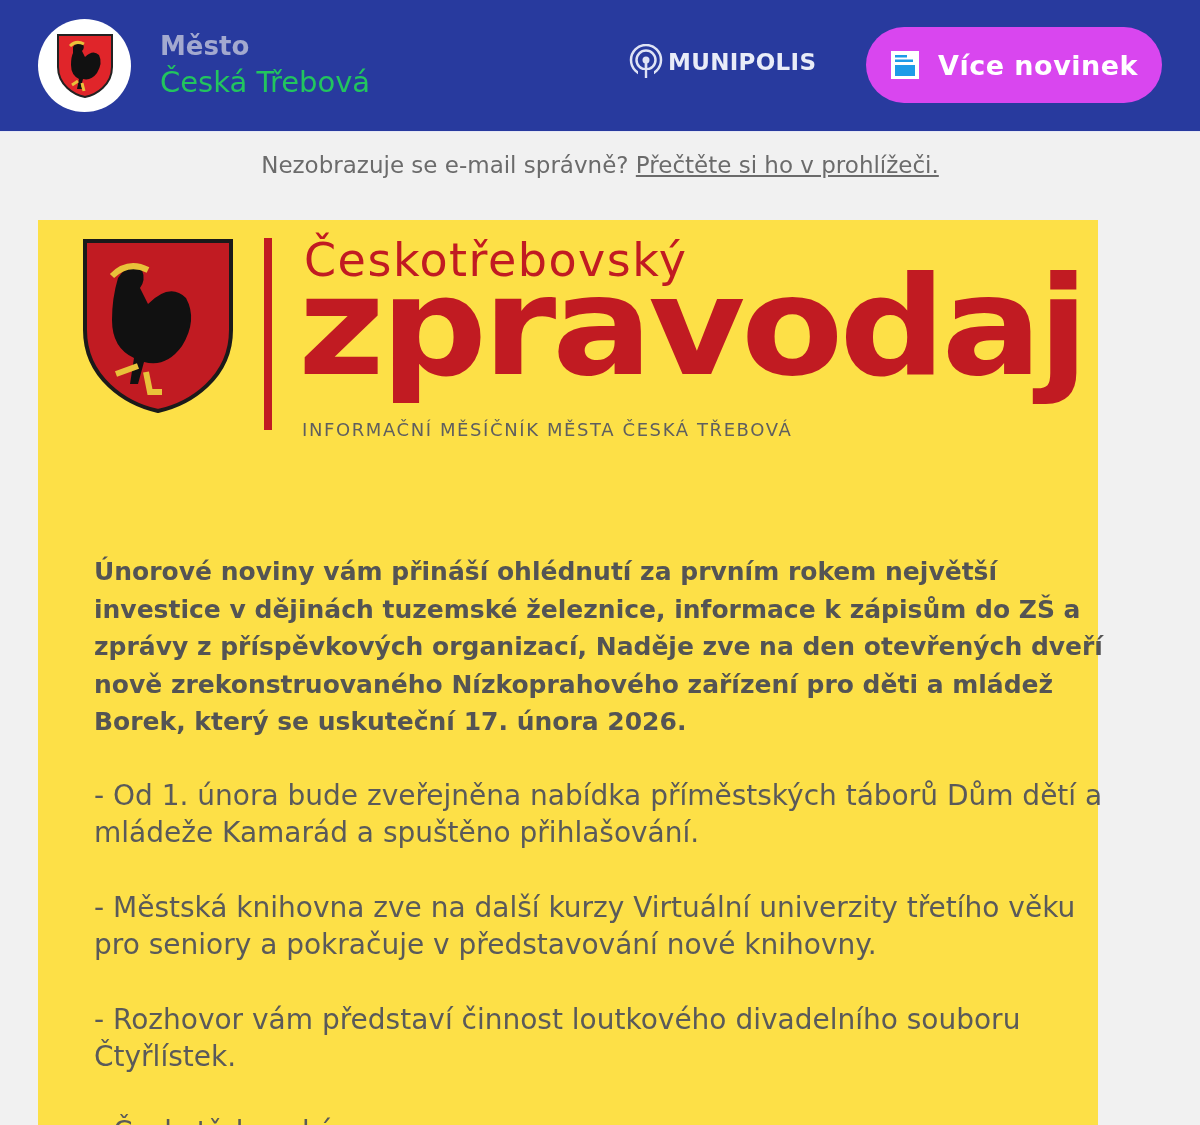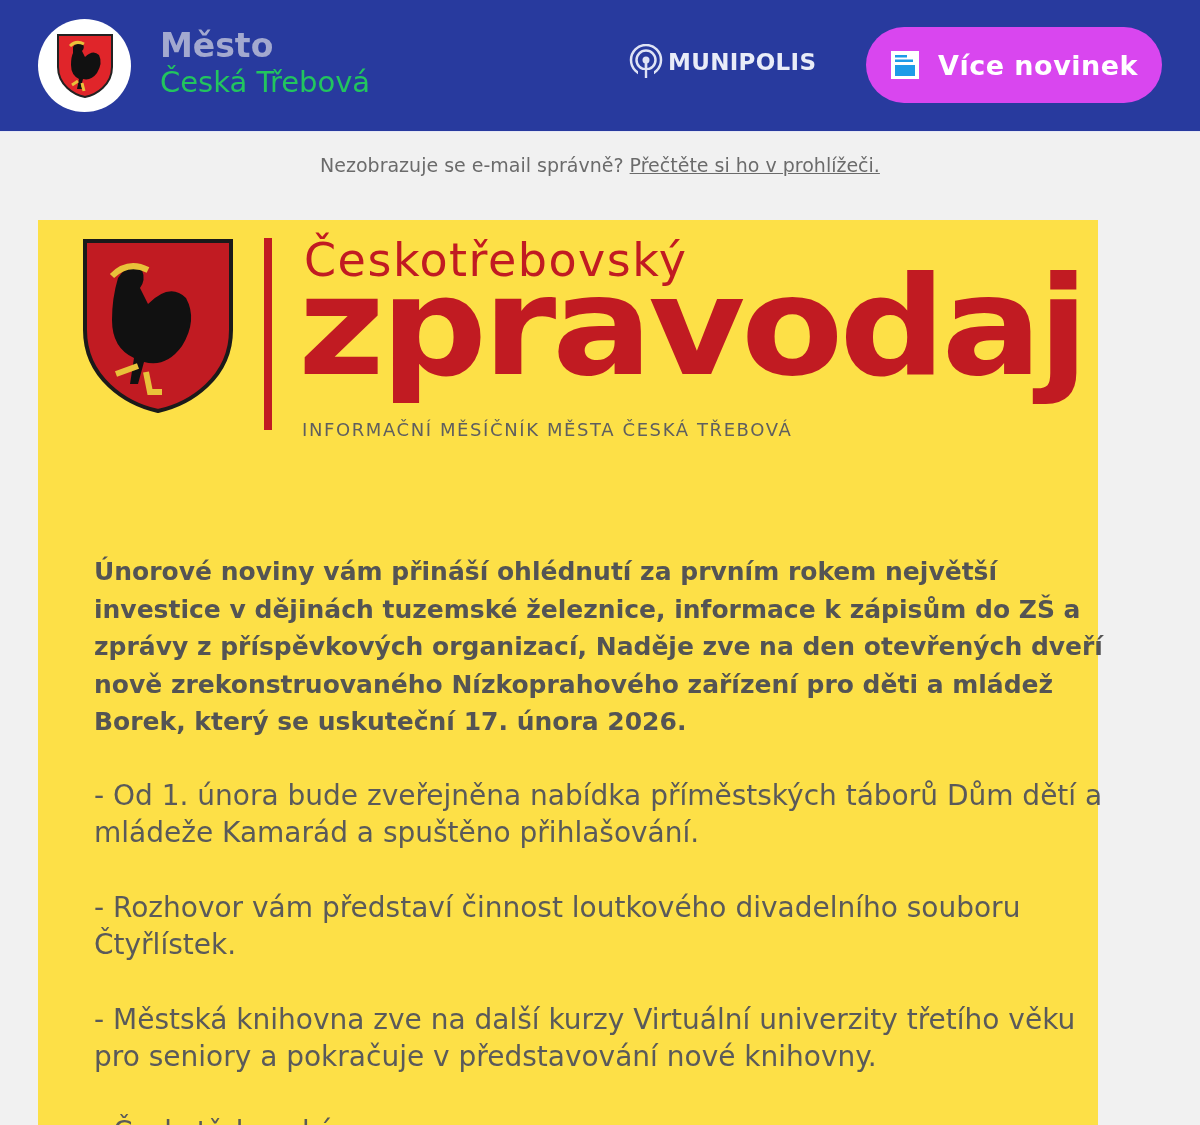--- a/index.html
+++ b/index.html
@@ -11,37 +11,37 @@
     .topbar {
       height: 131px; background: #283a9e;
       position: relative; border-bottom: 1px solid #e6e8f4;
     }
     .crest-circle {
       position: absolute; left: 38px; top: 19px;
       width: 93px; height: 93px; border-radius: 50%; background: #fff;
       display: flex; align-items: center; justify-content: center;
     }
     .town-label { position: absolute; left: 160px; top: 30px; }
-    .town-small { color: #a3a9cf; font-weight: bold; font-size: 33px; line-height: 32px; }
+    .town-small { color: #a3a9cf; font-weight: bold; font-size: 26px; line-height: 32px; }
     .town-big { color: #22c55e; font-size: 29px; line-height: 36px; margin-top: 2px; }
     .munipolis {
       position: absolute; left: 628px; top: 44px;
       display: flex; align-items: center; gap: 4px;
       color: #e9ecf8; font-weight: bold; font-size: 23px; letter-spacing: 0.3px;
     }
     .more-btn {
       position: absolute; left: 866px; top: 27px;
       width: 296px; height: 76px; border-radius: 38px;
       background: #d946ef; color: #fff;
       display: flex; align-items: center; justify-content: center; gap: 18px;
       font-weight: bold; font-size: 27px; letter-spacing: 0.5px;
       cursor: pointer;
     }
     .preheader {
-      text-align: center; color: #6b6b6b; font-size: 19px;
+      text-align: center; color: #6b6b6b; font-size: 23px;
       margin-top: 22px; height: 30px; line-height: 22px;
     }
     .preheader a { color: #6b6b6b; text-decoration: underline; }
     .card {
       position: absolute; left: 38px; top: 220px;
       width: 1060px; height: 905px; background: #fde047;
     }
     .masthead { position: absolute; left: 44px; top: 18px; width: 1040px; height: 200px; }
     .mh-shield { position: absolute; left: 0; top: 0; }
     .mh-rule { position: absolute; left: 182px; top: 0; width: 8px; height: 192px; background: #c11b22; }
@@ -126,17 +126,17 @@
     <div class="mh-rule"></div>
     <div class="mh-top">Českotřebovský</div>
     <div class="mh-word">zpravodaj</div>
     <div class="mh-sub">INFORMAČNÍ MĚSÍČNÍK MĚSTA ČESKÁ TŘEBOVÁ</div>
   </div>
 
 
   <div class="article">
     <p class="lead">Únorové noviny vám přináší ohlédnutí za prvním rokem největší investice v dějinách tuzemské železnice, informace k zápisům do ZŠ a zprávy z příspěvkových organizací, Naděje zve na den otevřených dveří nově zrekonstruovaného Nízkoprahového zařízení pro děti a mládež Borek, který se uskuteční 17. února 2026.</p>
     <p class="bullet">- Od 1. února bude zveřejněna nabídka příměstských táborů Dům dětí a mládeže Kamarád a spuštěno přihlašování.</p>
+    <p class="bullet">- Městská knihovna zve na další kurzy Virtuální univerzity třetího věku pro seniory a pokračuje v představování nové knihovny.</p>
     <p class="bullet">- Rozhovor vám představí činnost loutkového divadelního souboru Čtyřlístek.</p>
-    <p class="bullet">- Městská knihovna zve na další kurzy Virtuální univerzity třetího věku pro seniory a pokračuje v představování nové knihovny.</p>
     <p class="bullet">- Českotřebovská ...</p>
   </div>
 </div>
 
 </body></html>

